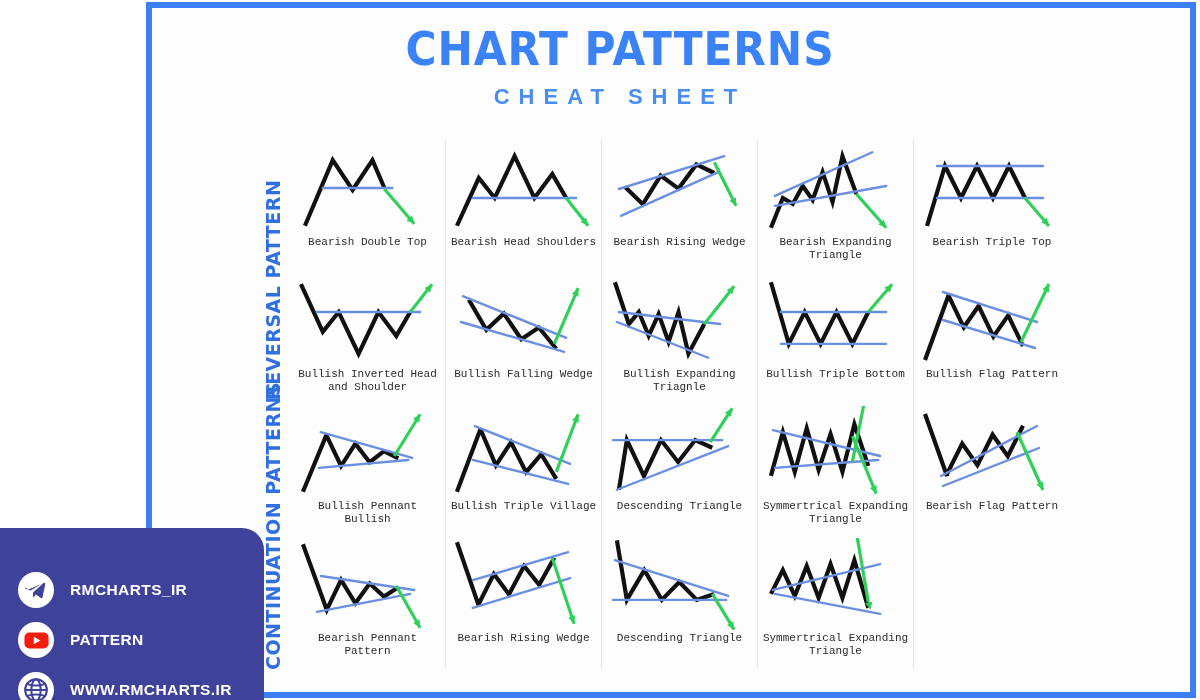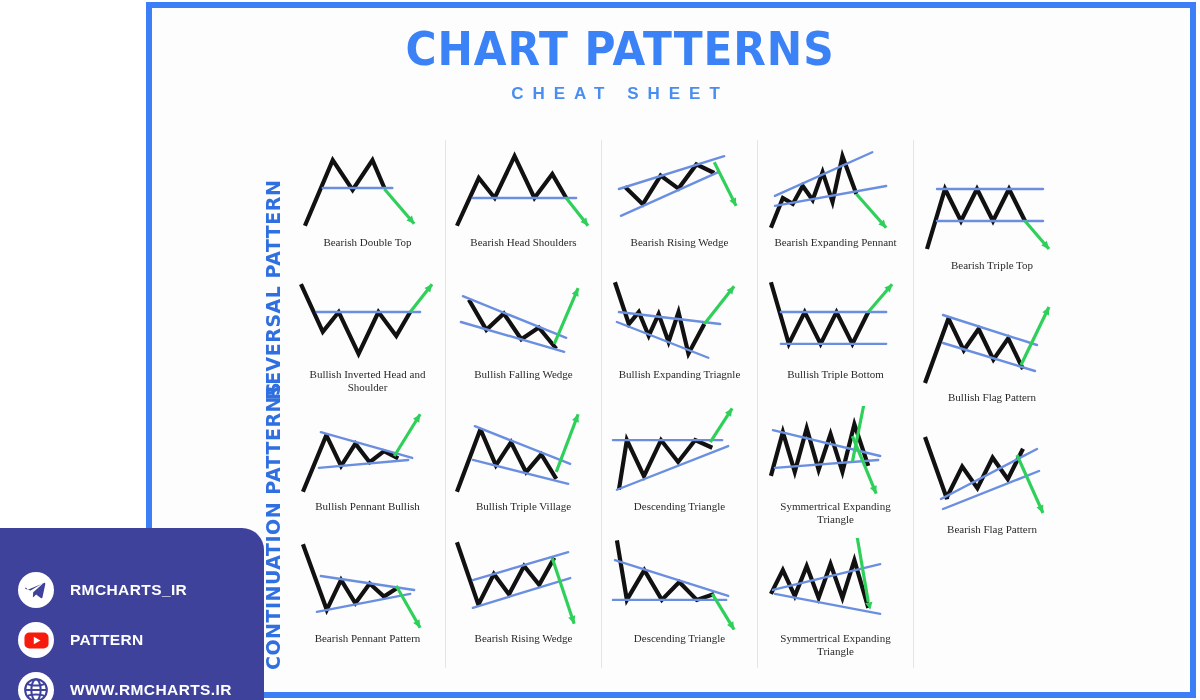--- a/index.html
+++ b/index.html
@@ -34,21 +34,21 @@
     font-weight: 700;
     font-size: 46px;
     letter-spacing: 1px;
     color: #3b82f6;
     transform: scaleX(0.92);
     line-height: 54px;
   }
   .subtitle {
     font-family: "Liberation Sans", sans-serif;
     font-weight: 600;
-    font-size: 17px;
+    font-size: 22px;
     letter-spacing: 9px;
     color: #4a8df0;
     margin-top: 8px;
   }
 
   
   .sidelabel {
     position: absolute;
     color: #2f6fe0;
     font-weight: 800;
@@ -73,30 +73,30 @@
   }
   .cell {
     position: relative;
     display: flex;
     flex-direction: column;
     align-items: center;
     justify-content: flex-start;
     padding: 2px 3px 0 3px;
     border-right: 1px solid #e4e4e8;
   }
-  .cell:nth-child(5n) { border-right: none; justify-content: flex-end; }
+  .cell:nth-child(5n) { border-right: none; }
   .fig { width: 100%; height: 92px; }
   .fig svg { display: block; width: 100%; height: 100%; }
   .caption {
     margin-top: 2px;
     font-size: 11px;
     color: #2a2a2a;
     text-align: center;
     line-height: 13px;
-    font-family: Liberation Serif, serif;
+    font-family: Liberation Mono, monospace;
     max-width: 150px;
   }
 
   
   .watermark {
     position: absolute;
     left: 0; top: 528px;
     width: 264px; height: 224px;
     background: #3f429b;
     border-top-right-radius: 22px;
@@ -178,21 +178,21 @@
       <div class="cell">
         <div class="fig">
           <svg viewBox="0 0 150 92" preserveAspectRatio="xMidYMid meet">
             <polyline points="10,86 22,56 32,62 42,44 52,58 62,30 72,60 82,14 96,52" fill="none" stroke="#111111" stroke-width="4.2" stroke-linejoin="miter" stroke-linecap="butt"></polyline>
             <line x1="14" y1="54" x2="112" y2="10" stroke="#6b8fe0" stroke-width="2.4" stroke-linecap="round"></line>
             <line x1="14" y1="64" x2="126" y2="44" stroke="#6b8fe0" stroke-width="2.4" stroke-linecap="round"></line>
             <line x1="96" y1="52" x2="126" y2="86" stroke="#2fd05a" stroke-width="3.2"></line>
             <polygon points="126,86 118.16377427159276,82.70704291958606 123.7083858669396,77.8147385707506" fill="#2fd05a"></polygon>
           </svg>
         </div>
-        <div class="caption">Bearish Expanding Pennant</div>
+        <div class="caption">Bearish Expanding Triangle</div>
       </div>
       <div class="cell">
         <div class="fig">
           <svg viewBox="0 0 150 92" preserveAspectRatio="xMidYMid meet">
             <polyline points="10,84 28,24 44,56 60,24 76,56 92,24 108,56" fill="none" stroke="#111111" stroke-width="4.2" stroke-linejoin="miter" stroke-linecap="butt"></polyline>
             <line x1="20" y1="24" x2="126" y2="24" stroke="#6b8fe0" stroke-width="2.4" stroke-linecap="round"></line>
             <line x1="20" y1="56" x2="126" y2="56" stroke="#6b8fe0" stroke-width="2.4" stroke-linecap="round"></line>
             <line x1="108" y1="56" x2="132" y2="84" stroke="#2fd05a" stroke-width="3.2"></line>
             <polygon points="132,84 124.21184388966132,80.59491198337044 129.8261016004414,75.78269108841607" fill="#2fd05a"></polygon>
           </svg>

